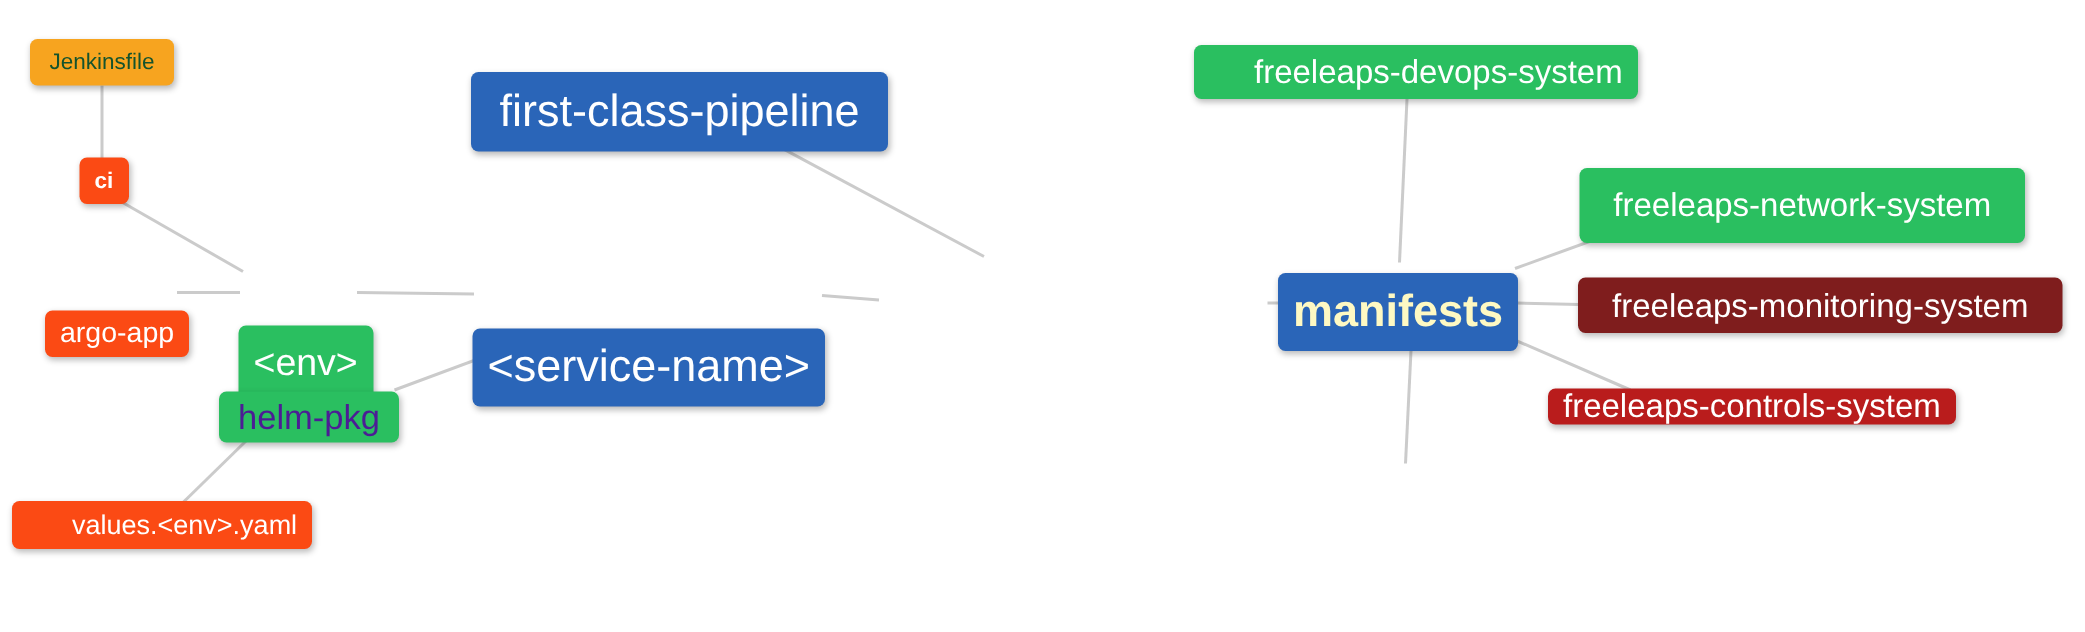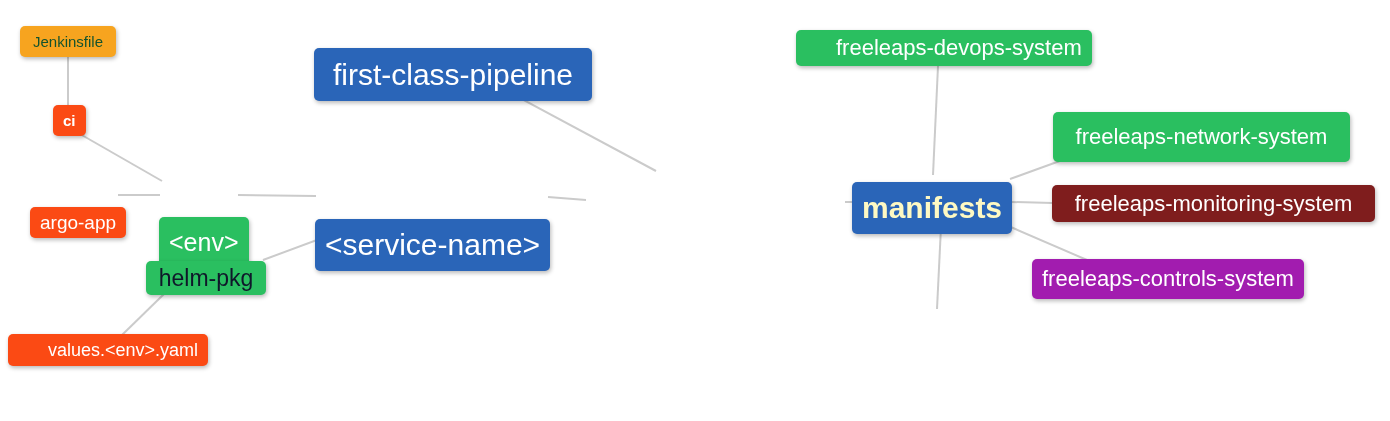--- a/index.html
+++ b/index.html
@@ -55,22 +55,22 @@
       <line x1="1010" y1="179" x2="1090" y2="150" stroke="#cbcbcb" stroke-width="2"></line>
       <line x1="1011" y1="202" x2="1053" y2="203" stroke="#cbcbcb" stroke-width="2"></line>
       <line x1="1006" y1="225" x2="1087" y2="260" stroke="#cbcbcb" stroke-width="2"></line>
       <line x1="941" y1="227" x2="937" y2="309" stroke="#cbcbcb" stroke-width="2"></line>
     </svg>
 
 <div class="node" style="left: 20px; top: 26px; min-width: 96px; height: 31px; font-size: 15px; font-weight: normal; background: rgb(247, 164, 31); color: #14532d;">Jenkinsfile</div>
     <div class="node" style="left: 53px; top: 105px; min-width: 31px; height: 31px; font-size: 15px; font-weight: bold; background: rgb(251, 74, 20); color: rgb(255, 255, 255);">ci</div>
     <div class="node" style="left: 30px; top: 179px; min-width: 91px; height: 31px; font-size: 19px; font-weight: normal; background: rgb(251, 74, 20); color: rgb(255, 255, 255); margin-top: 28px;">argo-app</div>
     <div class="node" style="left: 159px; top: 176px; min-width: 80px; height: 50px; font-size: 25px; font-weight: normal; background: rgb(42, 191, 96); color: rgb(255, 255, 255); margin-top: 41px;">&lt;env&gt;</div>
-    <div class="node" style="left: 146px; top: 261px; min-width: 120px; height: 34px; font-size: 23px; font-weight: normal; background: rgb(42, 191, 96); color: #0f172a;">helm-pkg</div>
+    <div class="node" style="left: 146px; top: 261px; min-width: 120px; height: 34px; font-size: 23px; font-weight: normal; background: rgb(42, 191, 96); color: #4c1d95;">helm-pkg</div>
     <div class="node" style="left: 8px; top: 334px; min-width: 166px; height: 32px; font-size: 18px; font-weight: normal; background: rgb(251, 74, 20); color: rgb(255, 255, 255); padding-left: 40px;">values.&lt;env&gt;.yaml</div>
     <div class="node" style="left: 314px; top: 36px; min-width: 278px; height: 53px; font-size: 30px; font-weight: normal; background: rgb(42, 101, 184); color: rgb(255, 255, 255); margin-top: 12px;">first-class-pipeline</div>
     <div class="node" style="left: 315px; top: 171px; min-width: 234px; height: 52px; font-size: 30px; font-weight: normal; background: rgb(42, 101, 184); color: rgb(255, 255, 255); margin-top: 48px;">&lt;service-name&gt;</div>
     <div class="node" style="left: 852px; top: 182px; min-width: 158px; height: 52px; font-size: 30px; font-weight: bold; background: rgb(42, 101, 184); color: #fef9c3;">manifests</div>
     <div class="node" style="left: 796px; top: 30px; min-width: 288px; height: 36px; font-size: 22px; font-weight: normal; background: rgb(42, 191, 96); color: rgb(255, 255, 255); padding-left: 40px;">freeleaps-devops-system</div>
     <div class="node" style="left: 1053px; top: 112px; min-width: 297px; height: 50px; font-size: 22px; font-weight: normal; background: rgb(42, 191, 96); color: rgb(255, 255, 255);">freeleaps-network-system</div>
     <div class="node" style="left: 1052px; top: 185px; min-width: 323px; height: 37px; font-size: 22px; font-weight: normal; background: #7f1d1d; color: rgb(255, 255, 255);">freeleaps-monitoring-system</div>
-    <div class="node" style="left: 1032px; top: 259px; min-width: 260px; height: 40px; font-size: 22px; font-weight: normal; background: #a21caf; color: rgb(255, 255, 255);">freeleaps-controls-system</div>
+    <div class="node" style="left: 1032px; top: 259px; min-width: 260px; height: 24px; font-size: 22px; font-weight: normal; background: #b91c1c; color: rgb(255, 255, 255);">freeleaps-controls-system</div>
   </div>
 
 </body></html>

